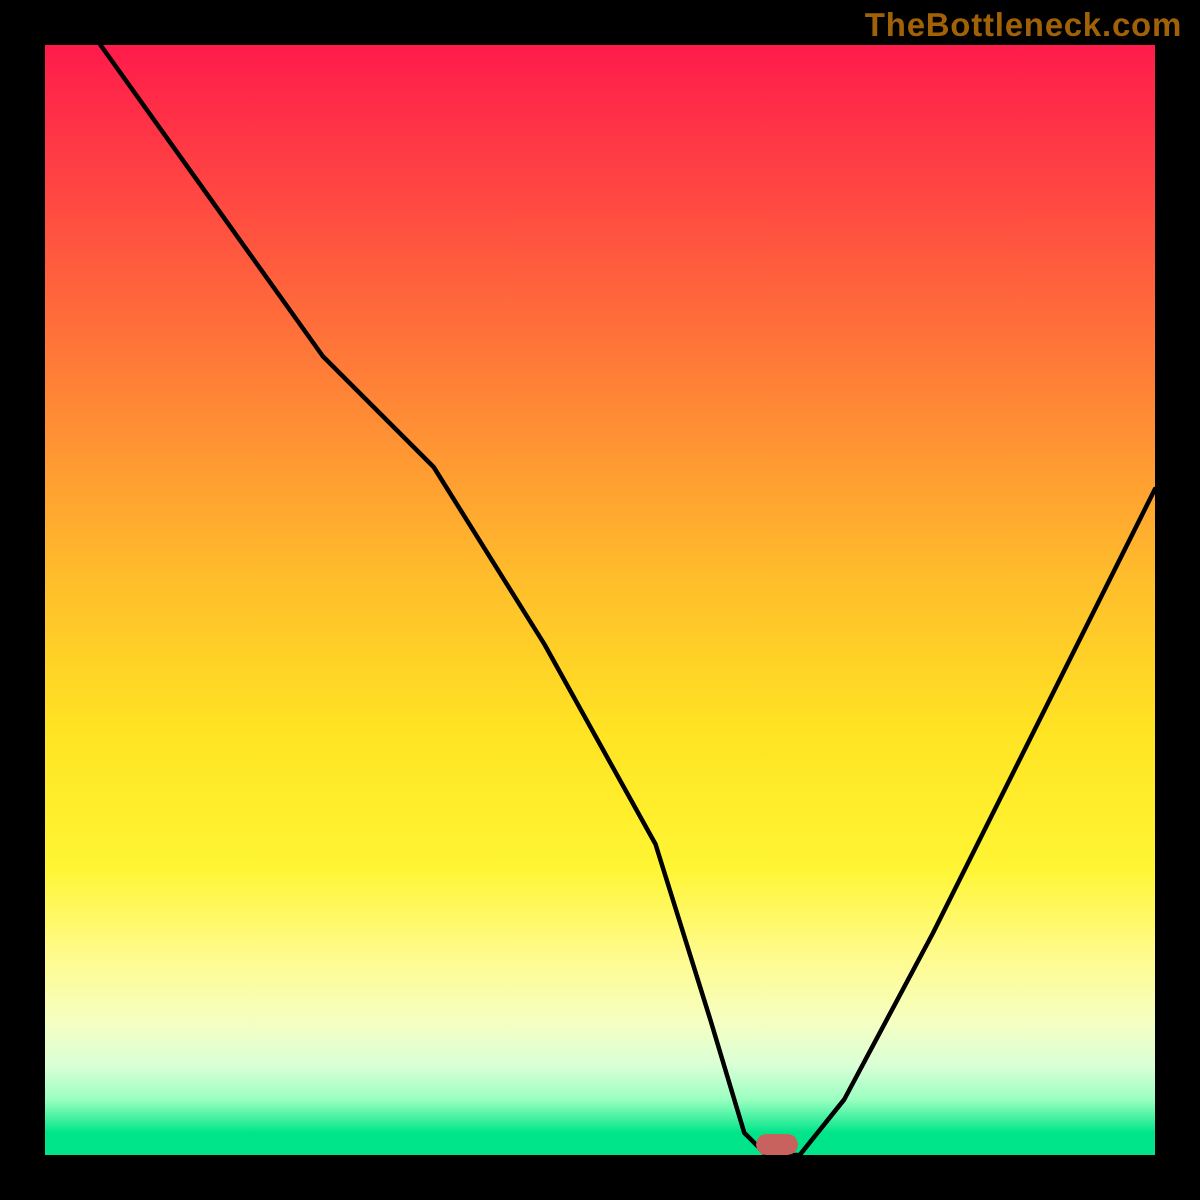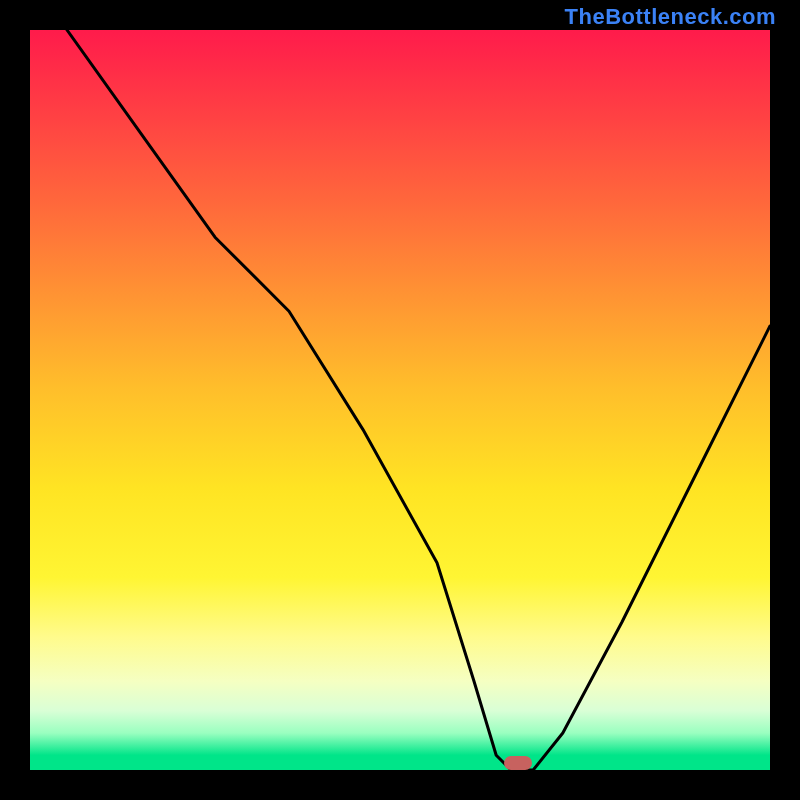--- a/index.html
+++ b/index.html
@@ -34,25 +34,25 @@
       #f5ffc2 88%,
       #d9ffd6 92%,
       #9affc0 95%,
       #00e589 98%,
       #00e589 100%
     );
   }
   .watermark {
     position: absolute;
     top: 4px;
-    right: 24px;
+    right: 12px;
     font-family: Arial, Helvetica, sans-serif;
     font-size: 22px;
     font-weight: bold;
-    color: #3b82f6;
+    color: #a16207;
     letter-spacing: 0.5px;
   }
   .curve-svg {
     position: absolute;
     left: 0;
     top: 0;
     width: 740px;
     height: 740px;
   }
   .marker {

